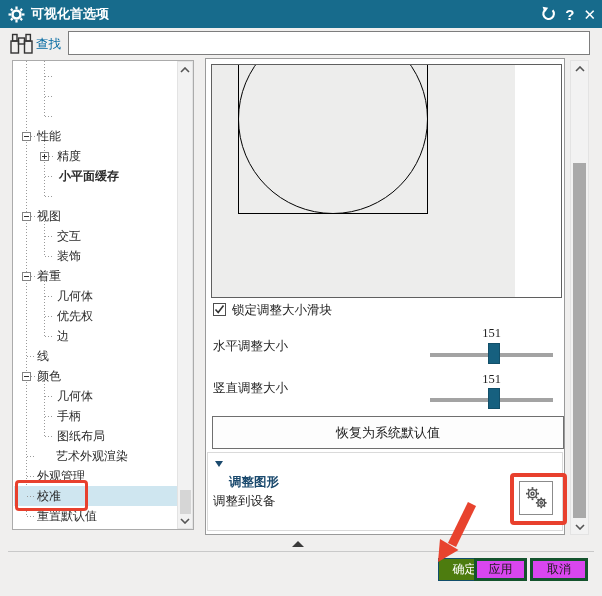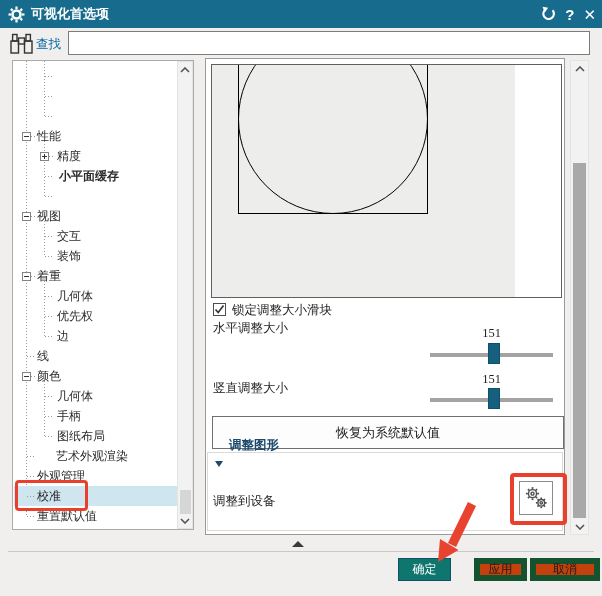--- a/index.html
+++ b/index.html
@@ -47,22 +47,22 @@
                font-size:13px;color:#1c1c1c;display:flex;align-items:center;justify-content:center;cursor:default;}
   .group-box{left:207px;top:452px;width:356px;height:79px;border:1px solid #dadada;box-sizing:border-box;background:#fff;}
   .tri-down{width:0;height:0;border-left:4.5px solid transparent;border-right:4.5px solid transparent;border-top:6px solid #1b4a6e;}
   .group-title{font-size:12.5px;font-weight:700;color:#1b4a6e;}
   .gears-btn{left:519px;top:481px;width:34px;height:34px;background:#fff;border:1px solid #8b8b8b;box-sizing:border-box;
              display:flex;align-items:center;justify-content:center;cursor:pointer;}
   
   .tri-up{width:0;height:0;border-left:6px solid transparent;border-right:6px solid transparent;border-bottom:6px solid #3a3a3a;}
   .separator{left:8px;top:551px;width:586px;height:1px;background:#c9c9c9;}
   .btn{height:23px;font-size:12px;display:flex;align-items:center;justify-content:center;box-sizing:border-box;cursor:pointer;}
-  .btn-ok{left:398px;top:558px;width:53px;background:#0f766e;color:#fff;border:1px solid #114e6b;}
-  .btn-plain{background:#c2410c;color:#1c1c1c;border:6px solid #14532d;}
+  .btn-ok{left:438px;top:558px;width:53px;background:#4d7c0f;color:#fff;border:1px solid #114e6b;}
+  .btn-plain{background:#d946ef;color:#1c1c1c;border:3px solid #14532d;}
   .arrow-svg{left:425px;top:495px;z-index:40;pointer-events:none;}
 </style>
 </head>
 <body>
 
 <div class="abs titlebar">
   <span style="margin-left:8px;display:flex;">
     <svg width="17" height="17" viewBox="0 0 17 17">
       <circle cx="8.5" cy="8.5" r="4" fill="none" stroke="#fff" stroke-width="2.6"></circle>
       <g stroke="#fff" stroke-width="2.2">
@@ -222,35 +222,35 @@
   <div class="shape circle"></div>
 </div>
 
 <div class="abs checkbox">
   <svg width="11" height="11" viewBox="0 0 11 11" style="position:absolute;left:0;top:0;">
     <polyline points="1.5,5.5 4.2,8.5 9.5,1.5" fill="none" stroke="#333" stroke-width="1.6"></polyline>
   </svg>
 </div>
 <span class="abs cb-label">锁定调整大小滑块</span>
 
-<span class="abs ctl-label" style="left:213px;top:320px;">水平调整大小</span>
+<span class="abs ctl-label" style="left:213px;top:338px;">水平调整大小</span>
 <span class="abs slider-value" style="left:430px;top:326px;">151</span>
 <div class="abs slider-track" style="left:430px;top:353px;"></div>
 <div class="abs slider-thumb" style="left:488px;top:343px;"></div>
 
 <span class="abs ctl-label" style="left:213px;top:380px;">竖直调整大小</span>
 <span class="abs slider-value" style="left:430px;top:372px;">151</span>
 <div class="abs slider-track" style="left:430px;top:398px;"></div>
 <div class="abs slider-thumb" style="left:488px;top:388px;"></div>
 
 <div class="abs restore-btn">恢复为系统默认值</div>
 
 <div class="abs group-box"></div>
 <span class="abs tri-down" style="left:215px;top:461px;"></span>
-<span class="abs group-title" style="left:229px;top:437px;">调整图形</span>
+<span class="abs group-title" style="left:229px;top:474px;">调整图形</span>
 <span class="abs ctl-label" style="left:213px;top:493px;">调整到设备</span>
 <div class="abs gears-btn">
   <svg width="28" height="28" viewBox="0 0 32 32">
     <g fill="none" stroke="#4d4d4d" stroke-width="1.6">
       <circle cx="12" cy="11" r="4.6"></circle>
         <circle cx="12" cy="11" r="1.7"></circle>
       <g stroke-width="2">
         <line x1="12" y1="3.6" x2="12" y2="5.6"></line>
           <line x1="12" y1="16.4" x2="12" y2="18.4"></line>
         <line x1="4.6" y1="11" x2="6.6" y2="11"></line>
@@ -288,18 +288,18 @@
     <svg width="10" height="6" viewBox="0 0 10 6">
         <polyline points="1,1 5,5 9,1" fill="none" stroke="#555" stroke-width="1.6"></polyline>
       </svg>
   </div>
 </div>
 
 <span class="abs tri-up" style="left:292px;top:541px;"></span>
 <div class="abs separator"></div>
 <div class="abs btn btn-ok">确定</div>
 <div class="abs btn btn-plain" style="left:474px;top:558px;width:53px;">应用</div>
-<div class="abs btn btn-plain" style="left:530px;top:558px;width:70px;">取消</div>
+<div class="abs btn btn-plain" style="left:530px;top:558px;width:58px;">取消</div>
 
 <svg class="abs arrow-svg" width="60" height="72" viewBox="0 0 60 72">
   <line x1="47" y1="9" x2="27" y2="50" stroke="#e8432e" stroke-width="9"></line>
   <polygon points="13,67 33.5,55 15,44" fill="#e8432e"></polygon>
 </svg>
 
 </body></html>

